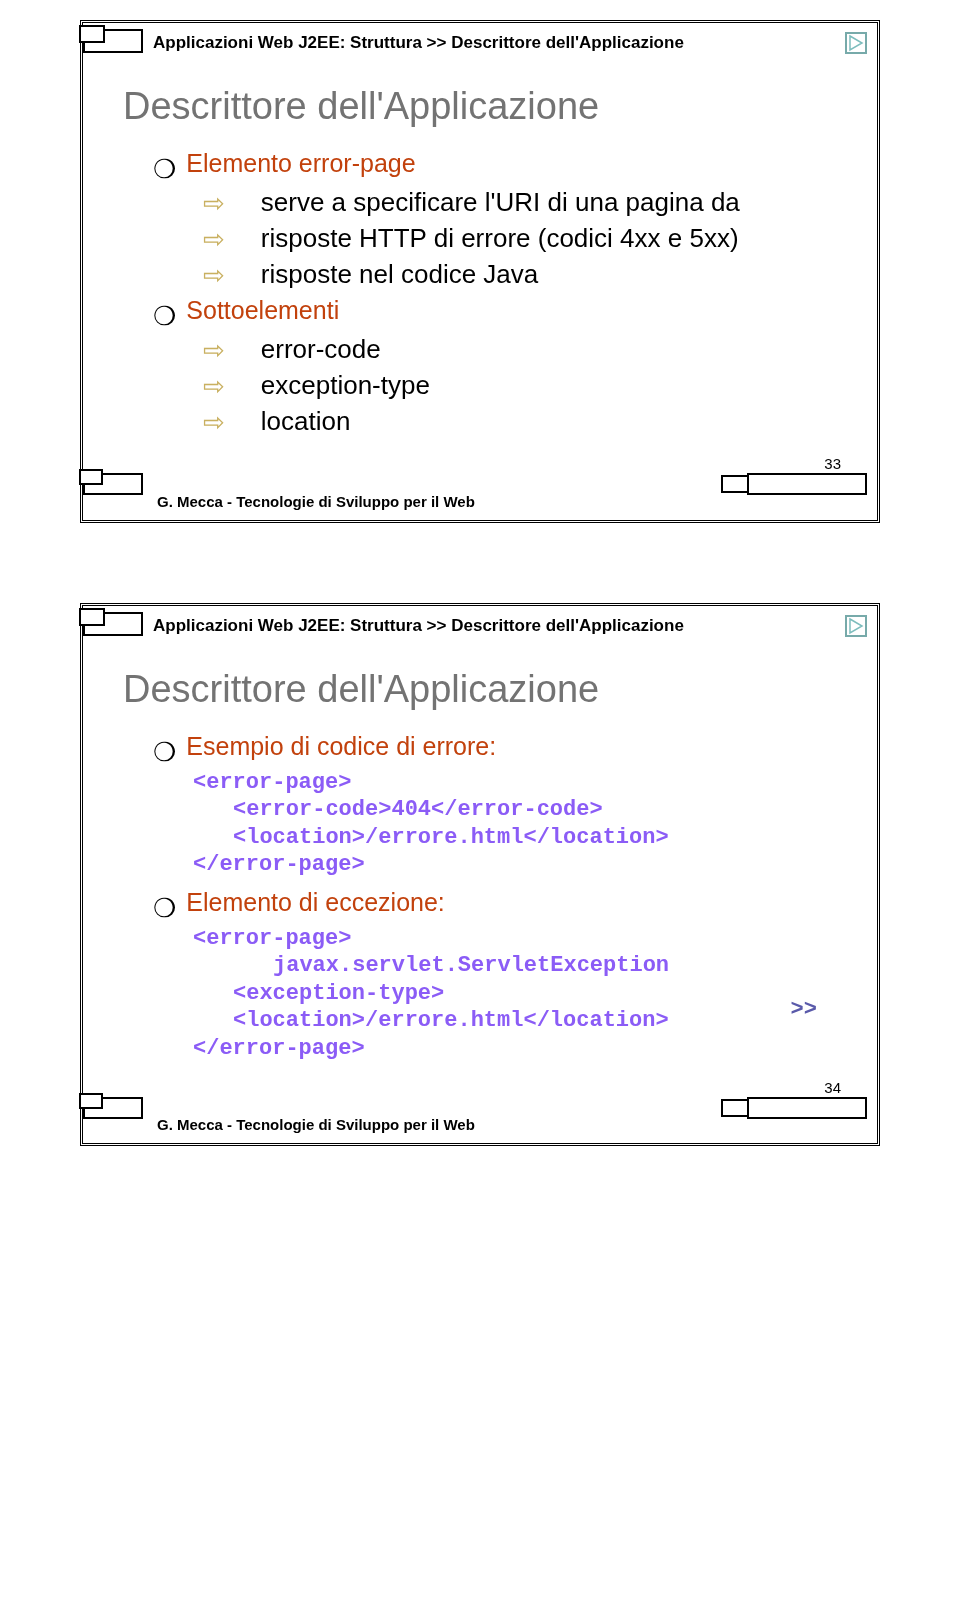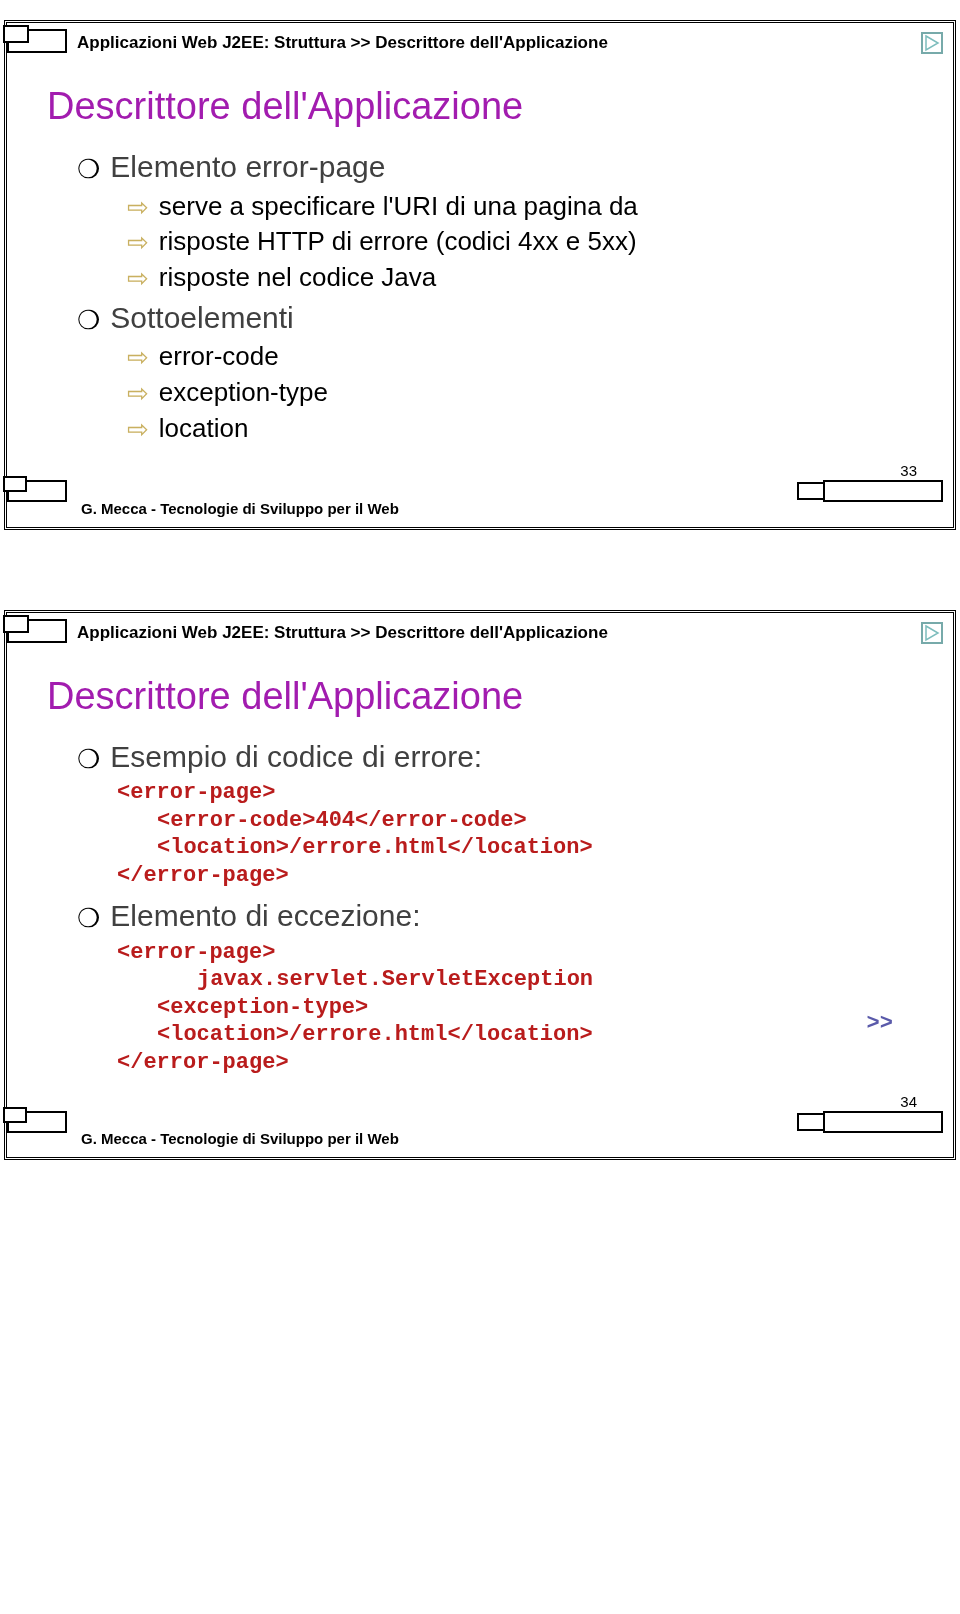--- a/index.html
+++ b/index.html
@@ -9,21 +9,21 @@
     background: #fff;
     font-family: Arial, Helvetica, sans-serif;
   }
   .page {
     width: 960px;
     margin: 0 auto;
     padding: 20px 0 40px 0;
     position: relative;
   }
   .slide {
-    width: 952px;
+    width: 800px;
     margin: 0 auto 80px auto;
     border: 3px double #000;
     position: relative;
     background: #fff;
     padding: 0 0 10px 0;
   }
 
   
   .slide-header {
     display: flex;
@@ -67,21 +67,21 @@
     width: 22px;
     height: 22px;
     border: 2px solid #7aa;
     position: relative;
   }
   .next-icon svg { display:block; }
 
   
   .slide-title {
     font-size: 38px;
-    color: #a21caf;
+    color: #737373;
     margin: 22px 0 20px 40px;
     font-weight: normal;
   }
 
   
   .body {
     padding: 0 40px 0 40px;
   }
 
   .lvl1 {
@@ -90,51 +90,52 @@
     gap: 10px;
     margin: 4px 0 4px 30px;
   }
   .lvl1 .dot {
     color: #000;
     font-size: 26px;
     line-height: 1;
     margin-top: 8px;
   }
   .lvl1 .txt {
-    font-size: 30px;
-    color: #404040;
+    font-size: 25px;
+    color: #c2410c;
     line-height: 1.25;
   }
 
   .lvl2 {
     display: flex;
     align-items: flex-start;
     gap: 10px;
     margin: 2px 0 2px 80px;
   }
   .lvl2 .arrow {
     color: #c9b060;
     font-size: 26px;
     line-height: 1;
     margin-top: 4px;
   }
   .lvl2 .txt {
     font-size: 26px;
     color: #000;
     line-height: 1.3;
+    margin-left: 26px;
   }
 
   .code-block {
     margin: 4px 0 8px 70px;
   }
   .code-block .code-line {
     font-family: "Courier New", monospace;
     font-weight: bold;
     font-size: 22px;
-    color: #b91c1c;
+    color: #8b5cf6;
     line-height: 1.25;
     white-space: pre;
   }
   .code-block .code-line.indent1 { padding-left: 40px; }
   .code-block .code-line.indent2 { padding-left: 80px; }
 
   .more-mark {
     font-family: "Courier New", monospace;
     font-weight: bold;
     font-size: 22px;

